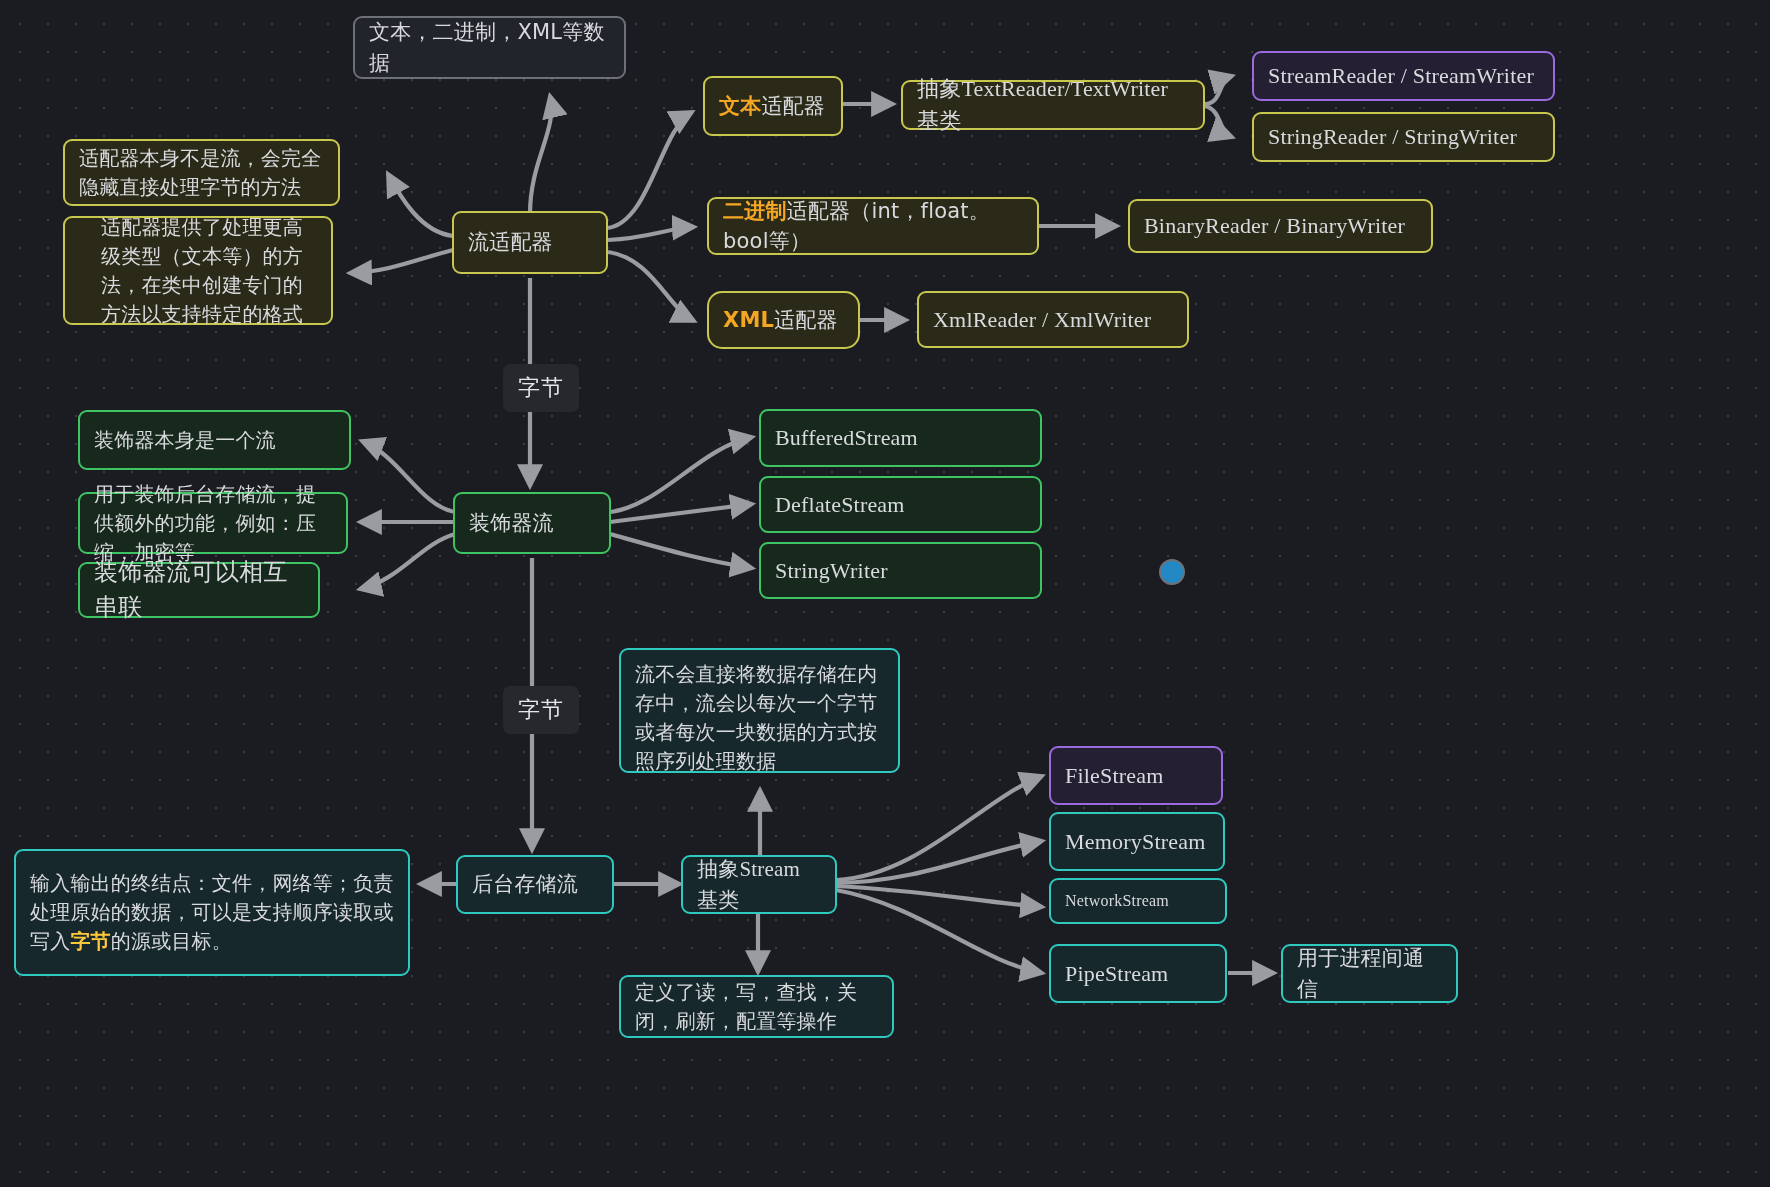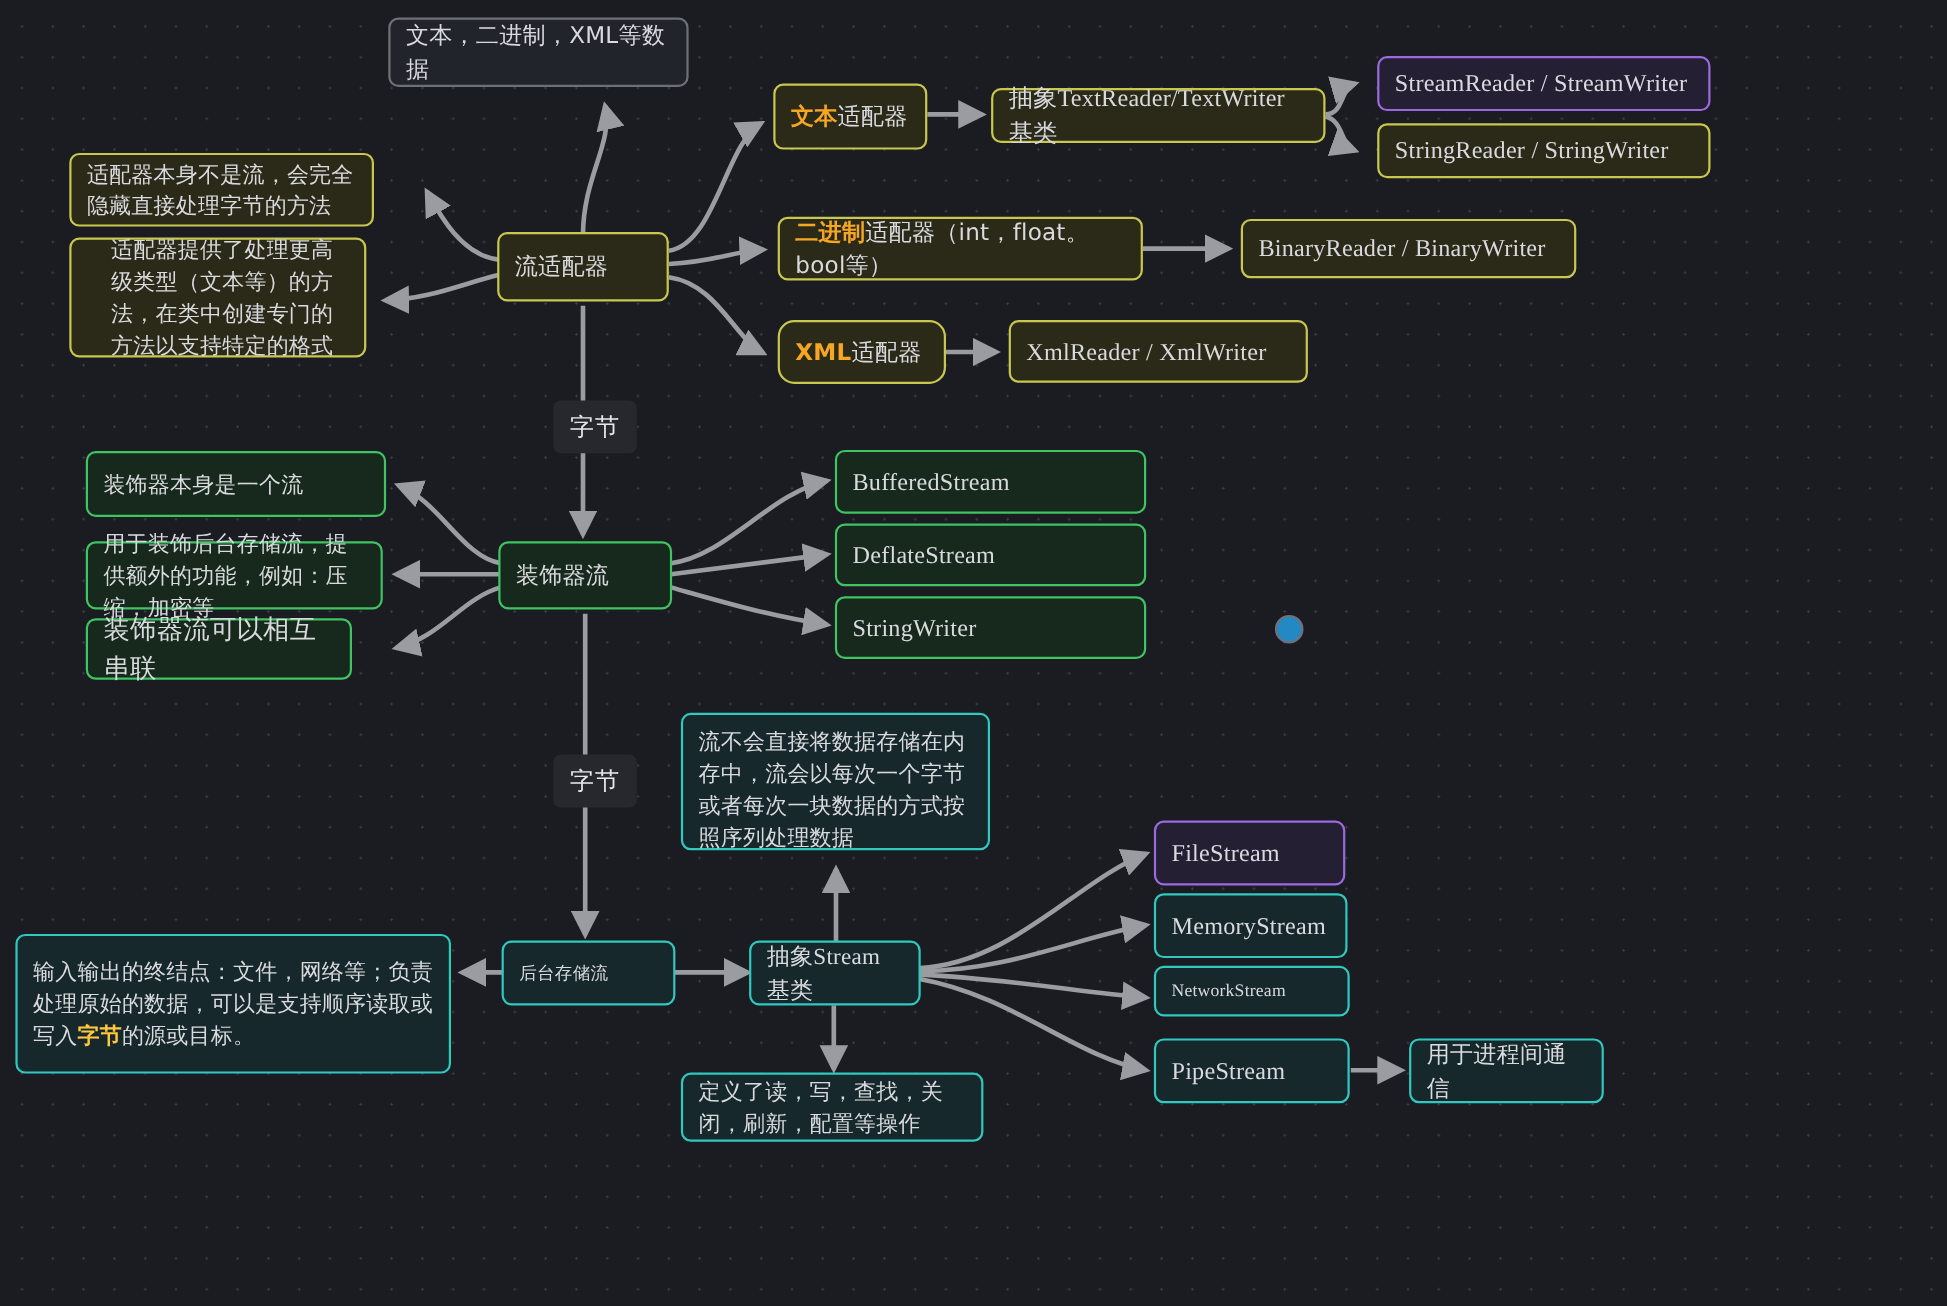--- a/index.html
+++ b/index.html
@@ -191,21 +191,21 @@
   <div class="node c-green" style="left:759px;top:542px;width:283px;height:57px;font-size:22px;">
     <span class="txt">StringWriter</span>
   </div>
 
   <div class="edge-label" style="left:503px;top:686px;width:58px;height:38px;">字节</div>
 
   <div class="node c-teal sans" style="left:14px;top:813px;width:396px;height:127px;font-size:20px;align-items:center;margin-top:36px;">
     <span class="txt"><span>输入输出的终结点：文件，网络等；负责处理原始的数据，可以是支持顺序读取或写入</span><span class="hl-yellow">字节</span><span>的源或目标。</span></span>
   </div>
 
-  <div class="node c-teal sans" style="left:456px;top:855px;width:158px;height:59px;font-size:16px;">
+  <div class="node c-teal sans" style="left:456px;top:855px;width:158px;height:59px;font-size:21px;">
     <span class="txt">后台存储流</span>
   </div>
 
   <div class="node c-teal" style="left:681px;top:855px;width:156px;height:59px;font-size:21px;">
     <span class="txt">抽象Stream基类</span>
   </div>
 
   <div class="node c-teal sans" style="left:619px;top:648px;width:281px;height:125px;font-size:20px;align-items:flex-start;">
     <span class="txt">流不会直接将数据存储在内存中，流会以每次一个字节或者每次一块数据的方式按照序列处理数据</span>
   </div>

